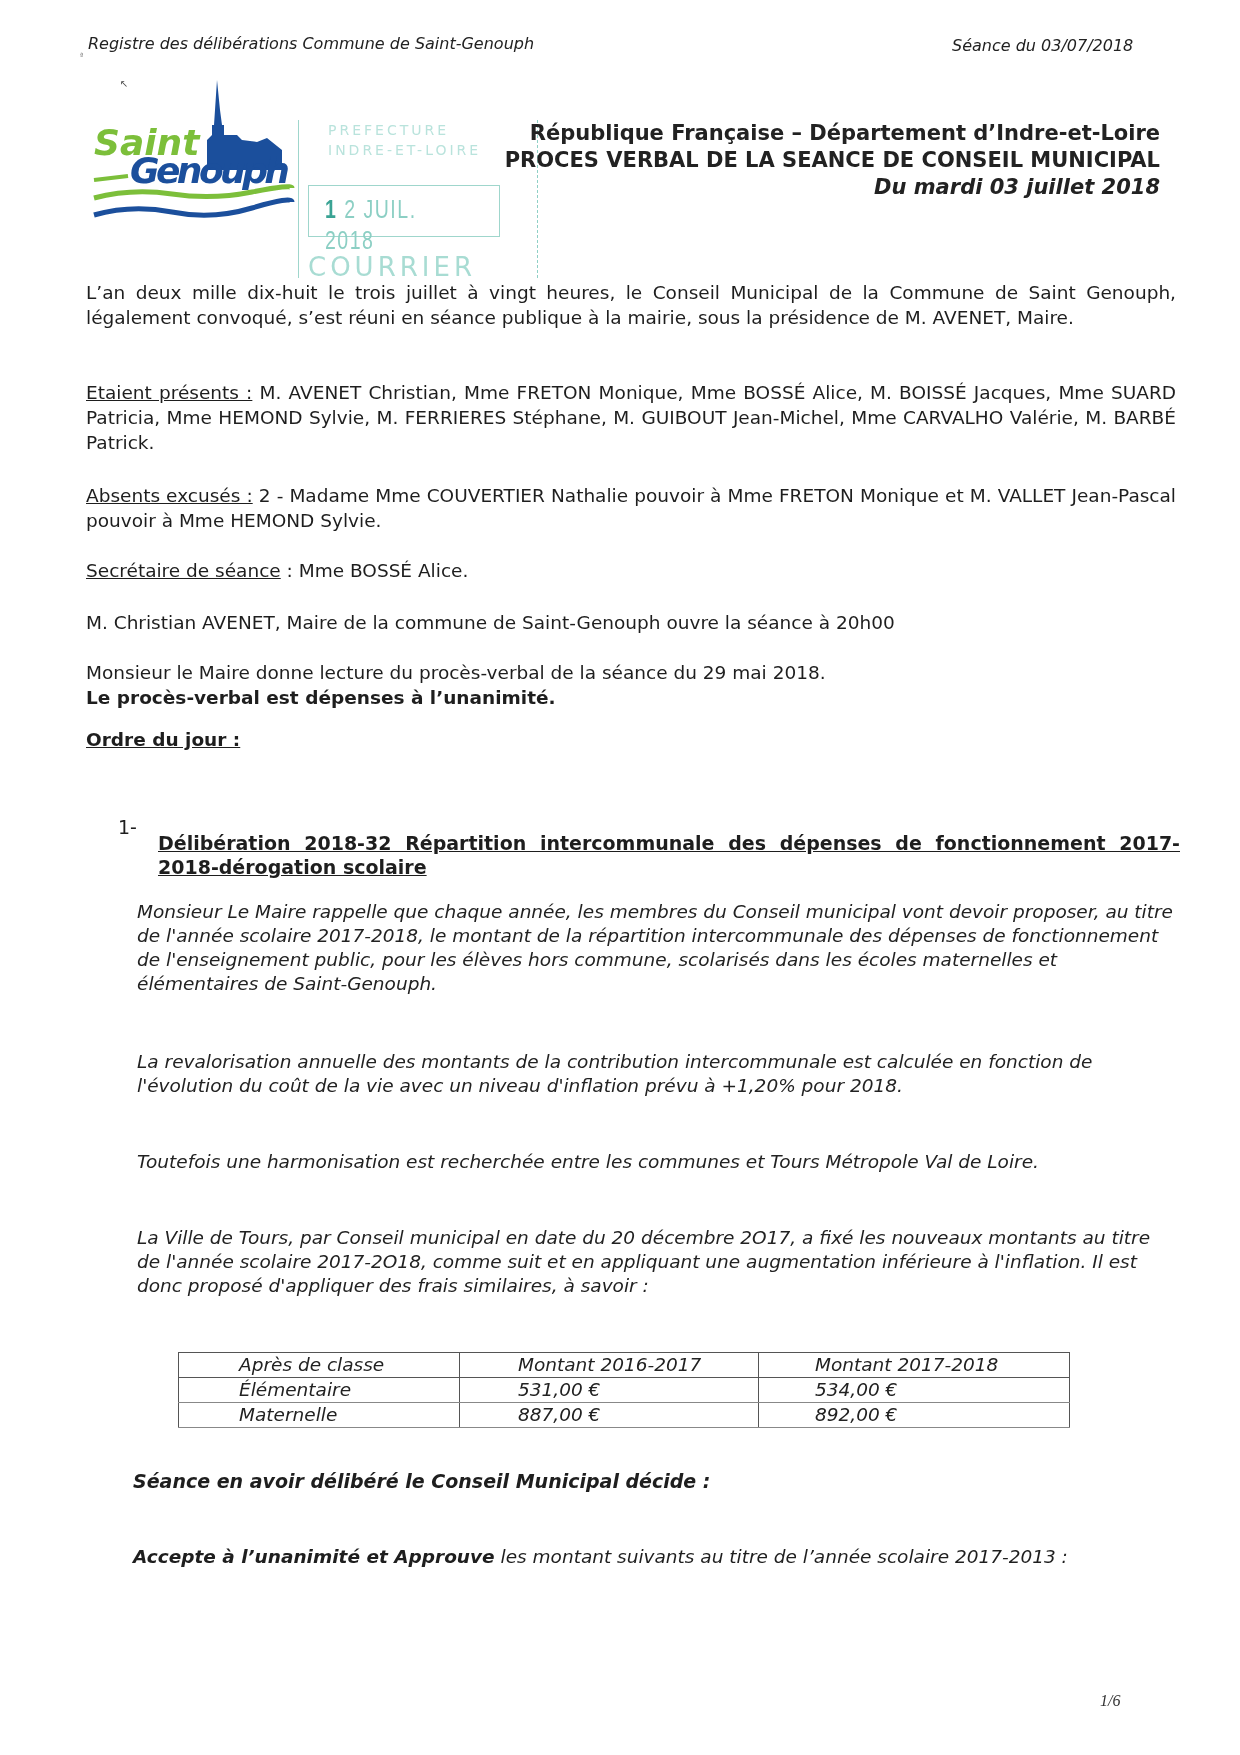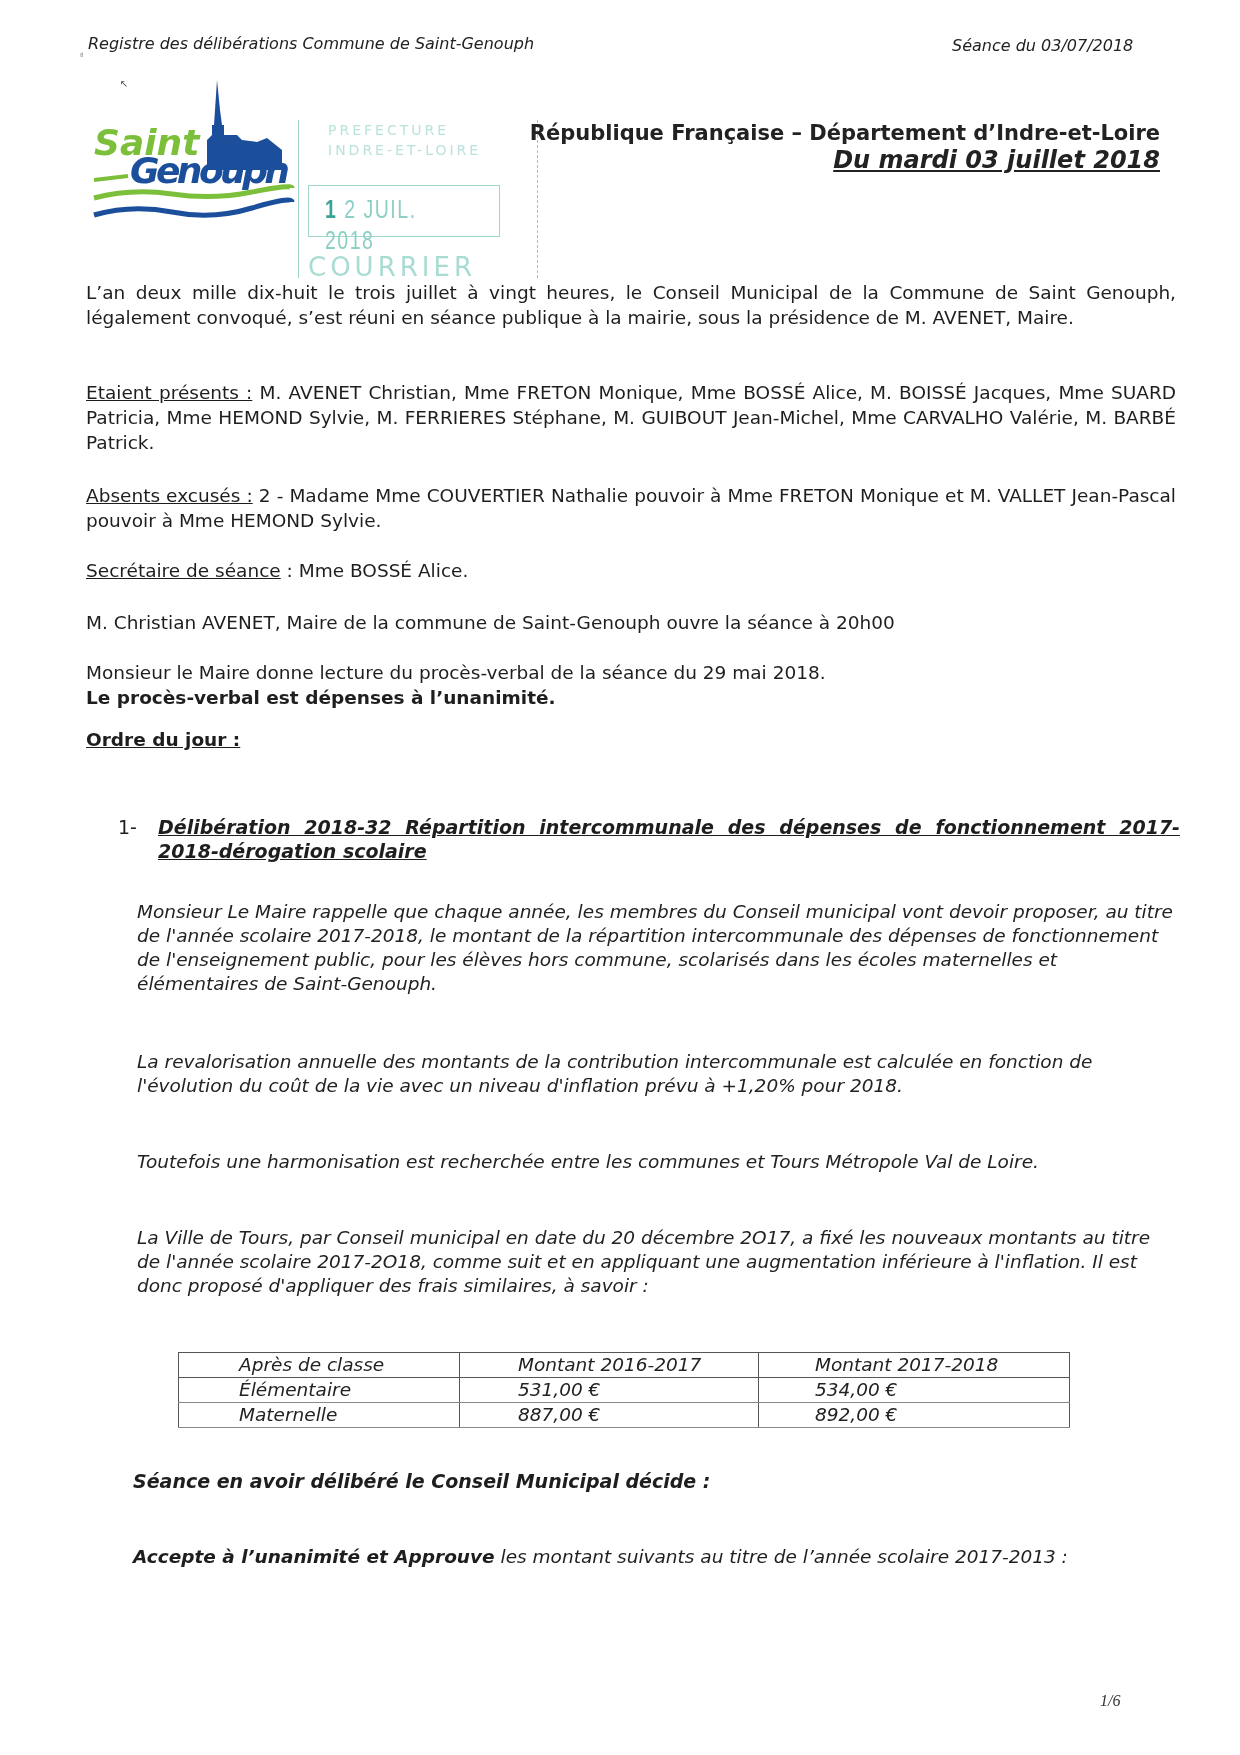--- a/index.html
+++ b/index.html
@@ -22,34 +22,34 @@
   .stamp .line1 { position: absolute; left: 30px; top: 2px; font-size: 14px; letter-spacing: 3px; color: #b9e3dc; }
   .stamp .line2 { position: absolute; left: 30px; top: 22px; font-size: 14px; letter-spacing: 3px; color: #b9e3dc; }
   .stamp .datebox { position: absolute; left: 10px; top: 65px; width: 190px; height: 50px; border: 1px solid #9fd6cc; }
   .stamp .date { position: absolute; left: 16px; top: 8px; font-size: 26px; font-family: "Liberation Sans Narrow","Liberation Sans", sans-serif; color: #8ccfc4; transform: scaleX(0.75); transform-origin: left; letter-spacing: 2px;}
   .stamp .date b { color: #3aa394; font-weight: bold; }
   .stamp .courrier { position: absolute; left: 10px; top: 132px; font-size: 26px; letter-spacing: 4px; color: #a8dcd3; }
 
   .title-block { right: 80px; top: 120px; text-align: right; font-weight: bold; }
   .title1 { font-size: 21px; color: #222; line-height: 27px; }
   .title2 { font-size: 21px; color: #222; line-height: 27px; }
-  .title3 { font-size: 24px; color: #222; line-height: 27px; font-style: italic; text-decoration: underline; }
+  .title3 { font-size: 21px; color: #222; line-height: 27px; font-style: italic; }
 
   .body-text { left: 86px; width: 1090px; font-size: 18.5px; line-height: 25px; text-align: justify; }
   .u { text-decoration: underline; }
   .b { font-weight: bold; }
   .p1 { top: 280px; }
   .p2 { top: 380px; }
   .p3 { top: 483px; }
   .p4 { top: 558px; }
   .p5 { top: 611px; }
 
   .delib { left: 118px; top: 815px; width: 1062px; font-size: 19px; line-height: 24px; font-weight: bold; }
   .delib .num { position: absolute; left: 0; top: 0; font-weight: normal; }
-  .delib .txt { display: block; margin-left: 40px; font-style: italic; text-decoration: underline; text-align: justify; }
+  .delib .txt { display: block; margin-left: 40px; text-decoration: underline; text-align: justify; margin-top: 16px; }
 
   .it { left: 137px; width: 1040px; font-size: 18.5px; line-height: 24px; font-style: italic; color: #222; }
   .it1 { top: 900px; }
   .it2 { top: 1050px; }
   .it3 { top: 1150px; }
   .it4 { top: 1226px; }
 
   table.fees { position: absolute; left: 178px; top: 1352px; width: 892px; border-collapse: collapse;
      font-size: 18.5px; font-style: italic; color: #222; }
   table.fees td { border: 1.5px solid #555; padding: 0 0 0 20px; height: 24px; line-height: 24px; }
@@ -88,20 +88,21 @@
   <div class="line1">PREFECTURE</div>
   <div class="line2">INDRE-ET-LOIRE</div>
   <div class="datebox">
     <div class="date"><b>1</b> <span>2 JUIL. 2018</span></div>
   </div>
   <div class="courrier">COURRIER</div>
 </div>
 
 <div class="abs title-block">
   <div class="title1">République Française – Département d’Indre-et-Loire</div>
+  <div class="title2">PROCES VERBAL DE LA SEANCE DE CONSEIL MUNICIPAL</div>
   <div class="title3">Du mardi 03 juillet 2018</div>
 </div>
 
 <div class="abs body-text p1">L’an deux mille dix-huit le trois juillet à vingt heures, le Conseil Municipal de la Commune de Saint Genouph, légalement convoqué, s’est réuni en séance publique à la mairie,  sous la présidence de M. AVENET, Maire.</div>
 
 <div class="abs body-text p2"><span class="u">Etaient présents :</span><span> M. AVENET Christian, Mme FRETON Monique, Mme BOSSÉ Alice, M. BOISSÉ Jacques, Mme SUARD Patricia, Mme HEMOND Sylvie, M. FERRIERES Stéphane, M. GUIBOUT Jean-Michel, Mme CARVALHO Valérie, M. BARBÉ Patrick.</span></div>
 
 <div class="abs body-text p3"><span class="u">Absents excusés :</span><span> 2 - Madame Mme COUVERTIER Nathalie pouvoir à Mme FRETON Monique et M. VALLET Jean-Pascal pouvoir à Mme HEMOND Sylvie.</span></div>
 
 <div class="abs body-text p4"><span class="u">Secrétaire de séance</span><span> : Mme BOSSÉ Alice.</span></div>

